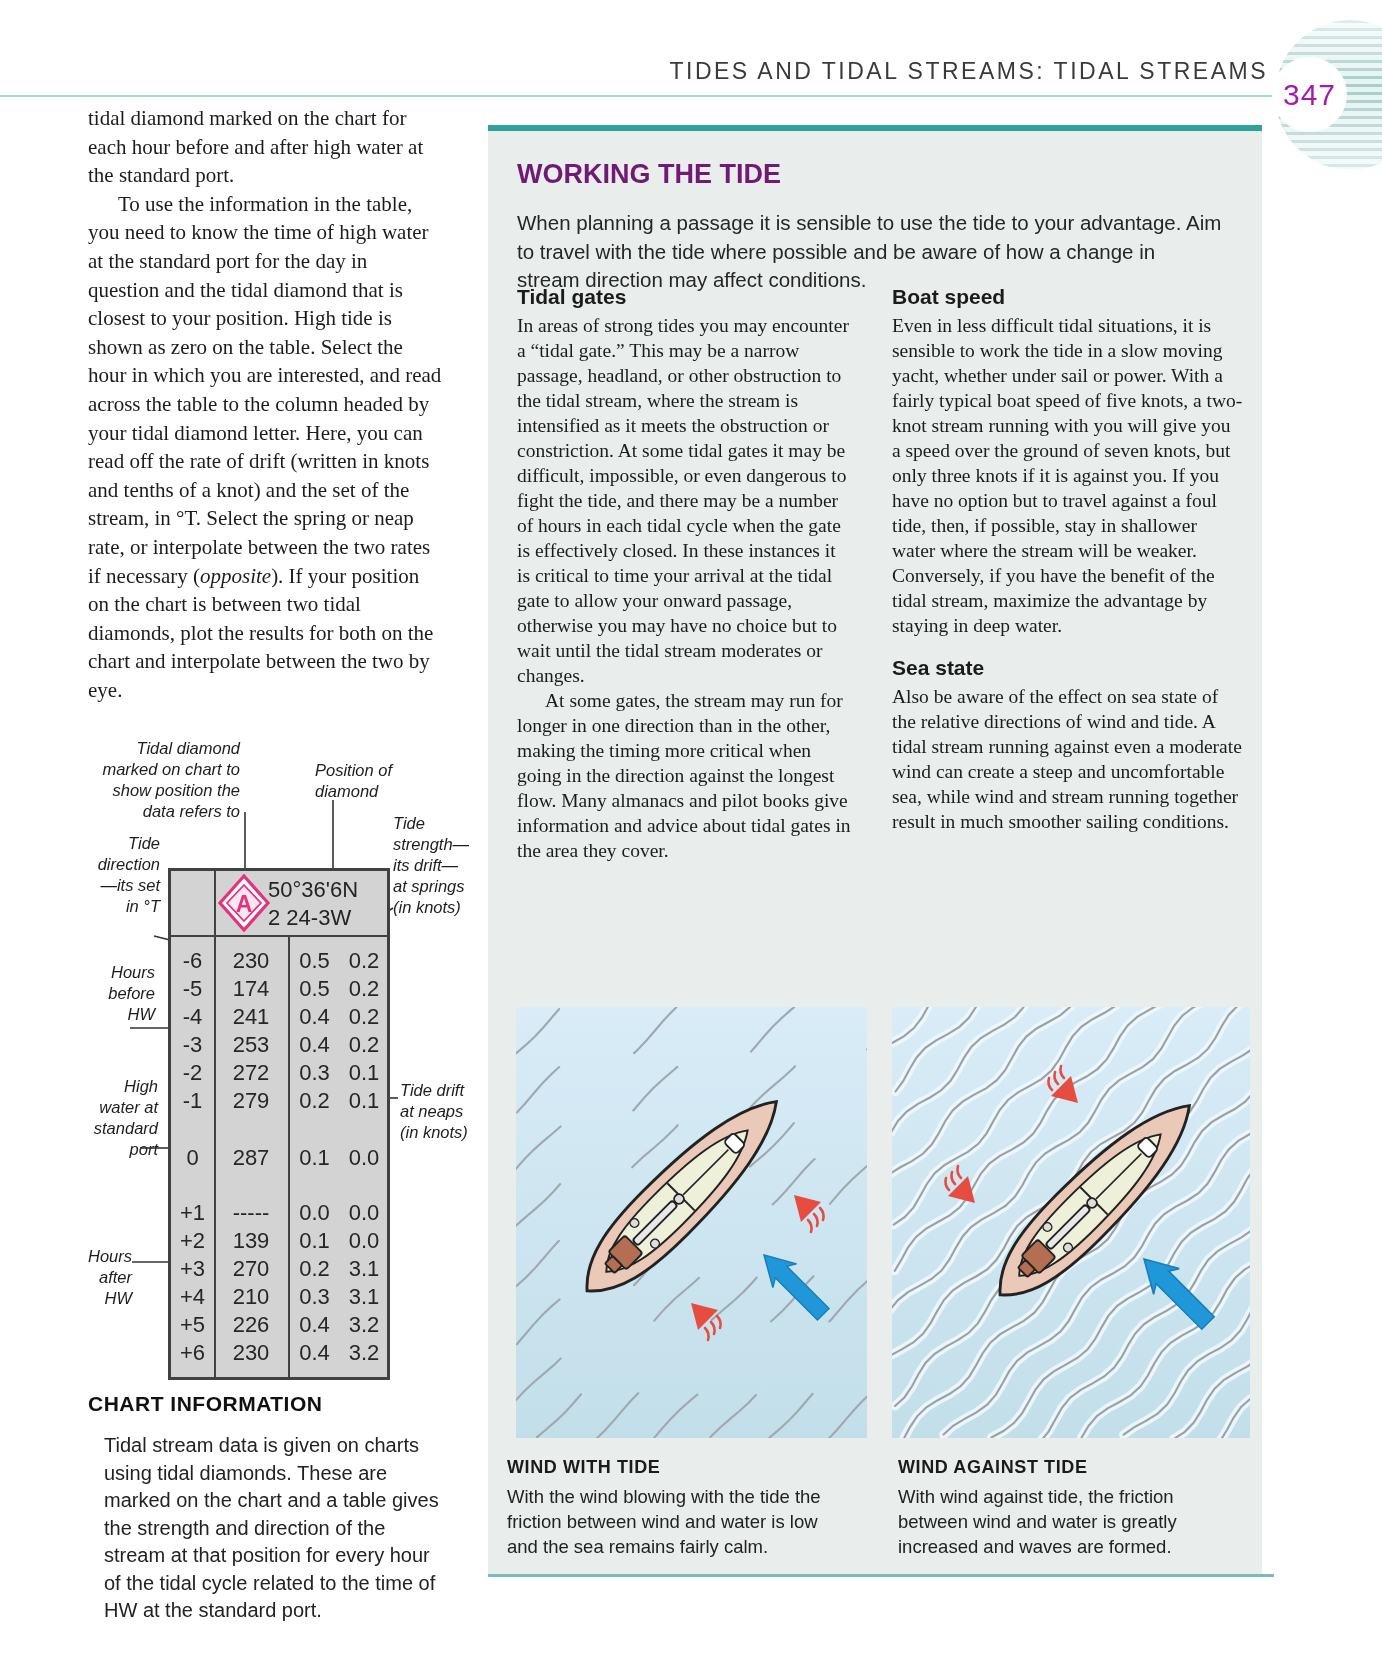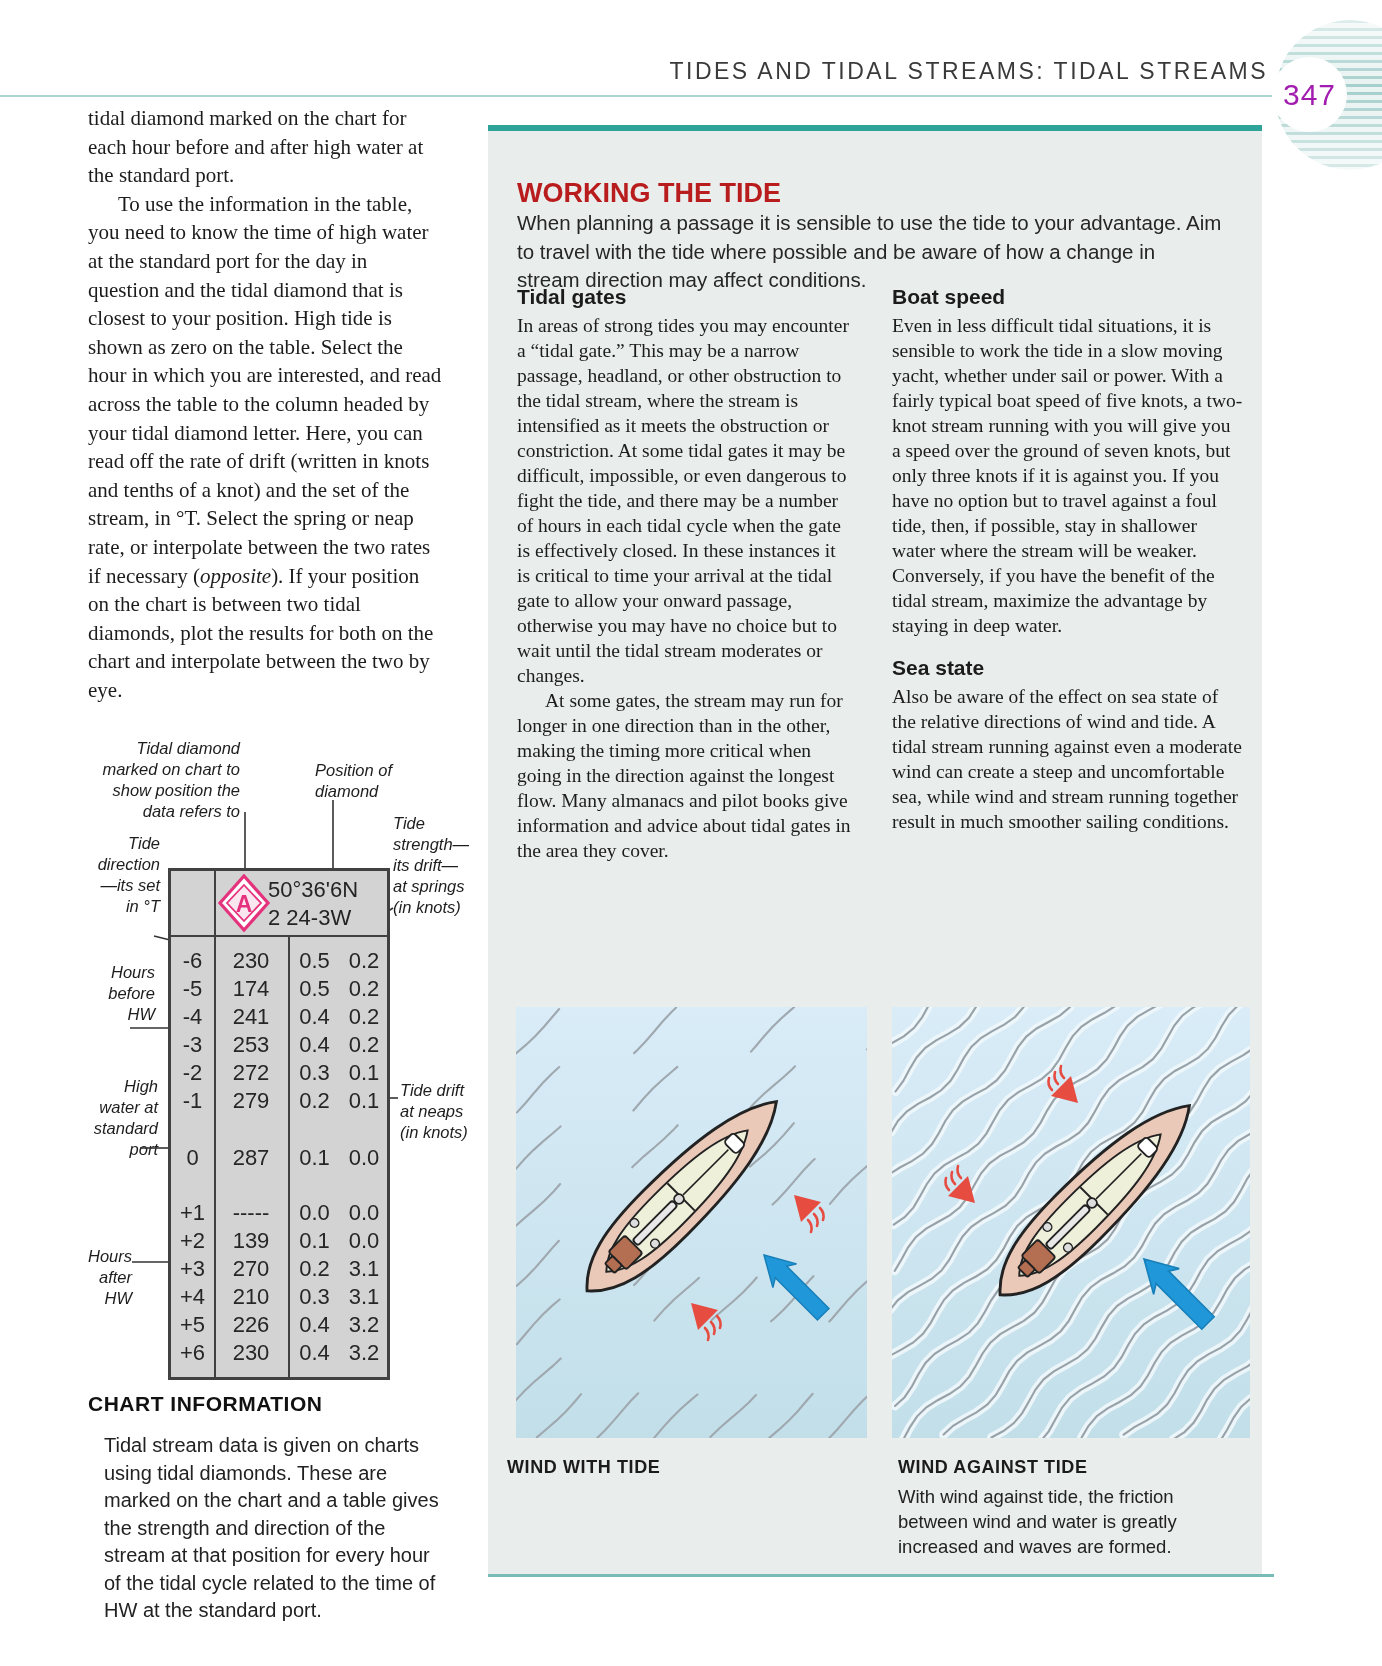--- a/index.html
+++ b/index.html
@@ -43,21 +43,21 @@
 
   
   #chart-info{position:absolute;left:88px;top:1392px;width:368px;}
   #chart-info h3{margin:0 0 6px 0;font-size:21px;letter-spacing:.5px;color:#111;}
   #chart-info p{margin:16px;font-size:20px;line-height:27.5px;color:#222;}
 
   
   #infobox{position:absolute;left:488px;top:125px;width:774px;height:1449px;}
   #infobox .bar{position:absolute;left:0;top:0;right:0;height:6px;background:#2ea39a;}
   #infobox .bg{position:absolute;left:0;top:6px;right:0;bottom:0;background:#e9edec;}
-  #box-title{position:absolute;left:29px;top:53px;font-size:27px;font-weight:bold;color:#b91c1c;}
+  #box-title{position:absolute;left:29px;top:34px;font-size:27px;font-weight:bold;color:#701a75;}
   #box-intro{position:absolute;left:29px;top:84px;width:706px;font-size:20.5px;line-height:28.5px;color:#262626;}
   .boxcol{position:absolute;top:160px;}
   #bcol1{left:29px;width:334px;}
   #bcol2{left:404px;width:352px;}
   .boxcol h4{margin:0 0 4px 0;font-size:21px;color:#1b1b1b;}
   .boxcol p{margin:0;font-size:19.5px;line-height:25px;color:#1c1c1c;}
   .boxcol p.indent{text-indent:28px;}
   .boxcol .sect2{margin-top:18px;}
   .panel{position:absolute;top:882px;height:431px;}
   #panel-with{left:28px;width:351px;}
@@ -322,20 +322,21 @@
           <path d="M328.1,434.1 L335.1,422.7 L341.5,410.8 L349.1,400.0 L358.9,391.3" fill="none" stroke="#97a1a8" stroke-width="2.1" stroke-linecap="round"></path>
         </g>
       <use href="#boat" transform="translate(200,196) rotate(45) scale(0.97) translate(-60,-150)"></use>
       <use href="#redarrow" transform="translate(150,60) rotate(180,18,18)"></use>
       <use href="#redarrow" transform="translate(47,160) rotate(180,18,18)"></use>
       <use href="#bluearrow" transform="translate(252,252) scale(0.8)"></use>
     </svg>
 
     <div class="cap" id="cap1">
       <h5>WIND WITH TIDE</h5>
+      <p>With the wind blowing with the tide the friction between wind and water is low and the sea remains fairly calm.</p>
     </div>
     <div class="cap" id="cap2">
       <h5>WIND AGAINST TIDE</h5>
       <p>With wind against tide, the friction between wind and water is greatly increased and waves are formed.</p>
     </div>
   </div>
 
   <div id="bottom-rule"></div>
 </div>
 

